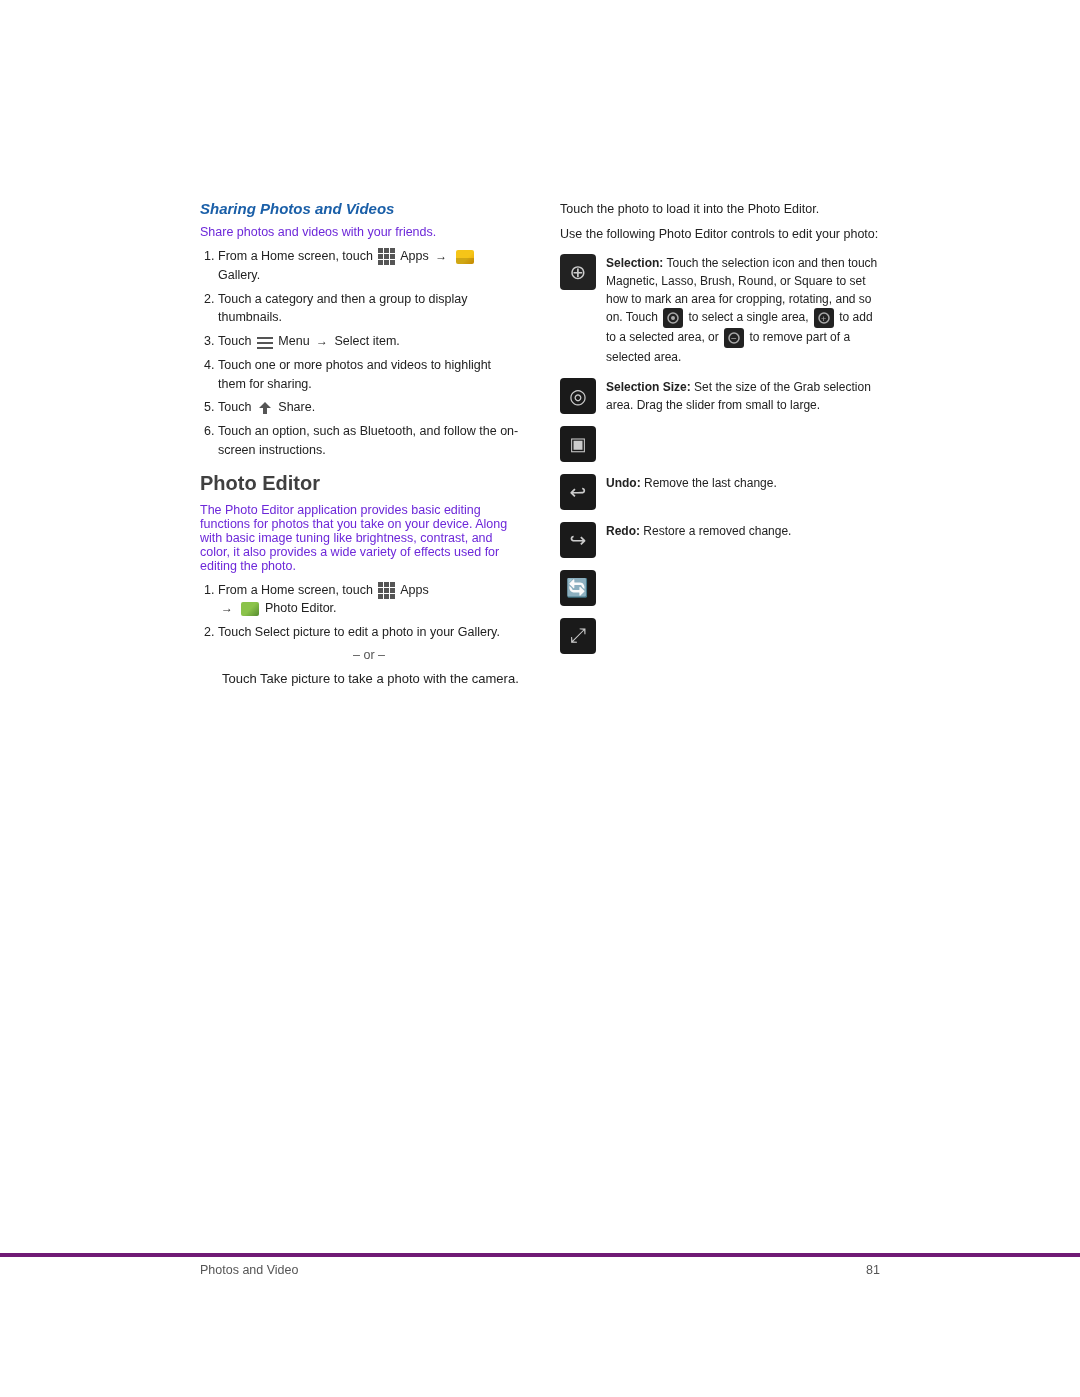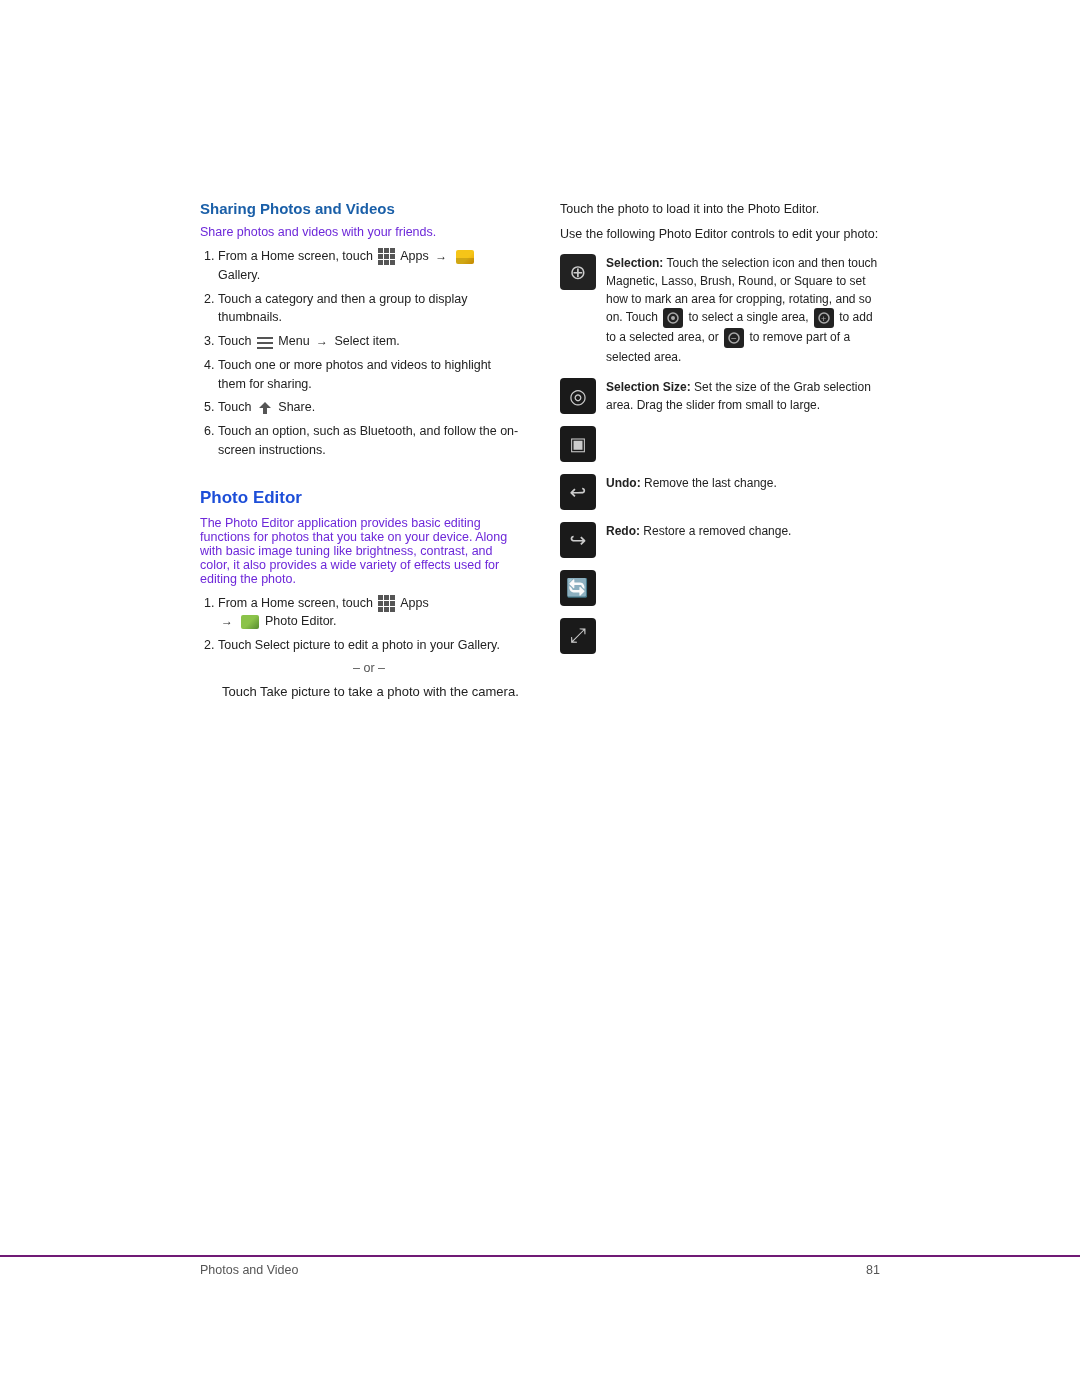--- a/index.html
+++ b/index.html
@@ -20,31 +20,32 @@
       display: flex;
       gap: 40px;
     }
     .col-left {
       flex: 1;
     }
     .col-right {
       flex: 1;
     }
     .section-title-italic {
+      font-style: italic;
       font-weight: bold;
       color: #1a5fa8;
       font-size: 15px;
       margin-bottom: 8px;
     }
     .section-title-blue {
       font-weight: bold;
-      color: #1d4ed8;
-      font-size: 17px;
+      color: #404040;
+      font-size: 20px;
       margin-bottom: 8px;
-      margin-top: 28px;
+      margin-top: 12px;
     }
     .intro-text {
       font-size: 12.5px;
       margin-bottom: 8px;
       color: #6d28d9;
     }
     ol {
       padding-left: 18px;
       margin-bottom: 8px;
     }
@@ -161,21 +162,21 @@
     }
     .footer-bar {
       position: absolute;
       bottom: 120px;
       left: 0; right: 0;
       display: flex;
       justify-content: flex-end;
       padding: 0 200px;
       font-size: 12.5px;
       color: #555;
-      border-top: 2px solid #701a75;
+      border-top: 4px solid #701a75;
       padding-top: 6px;
     }
     .footer-left {
       flex: 1;
       color: #555;
     }
     .footer-right {
       color: #555;
     }
     

